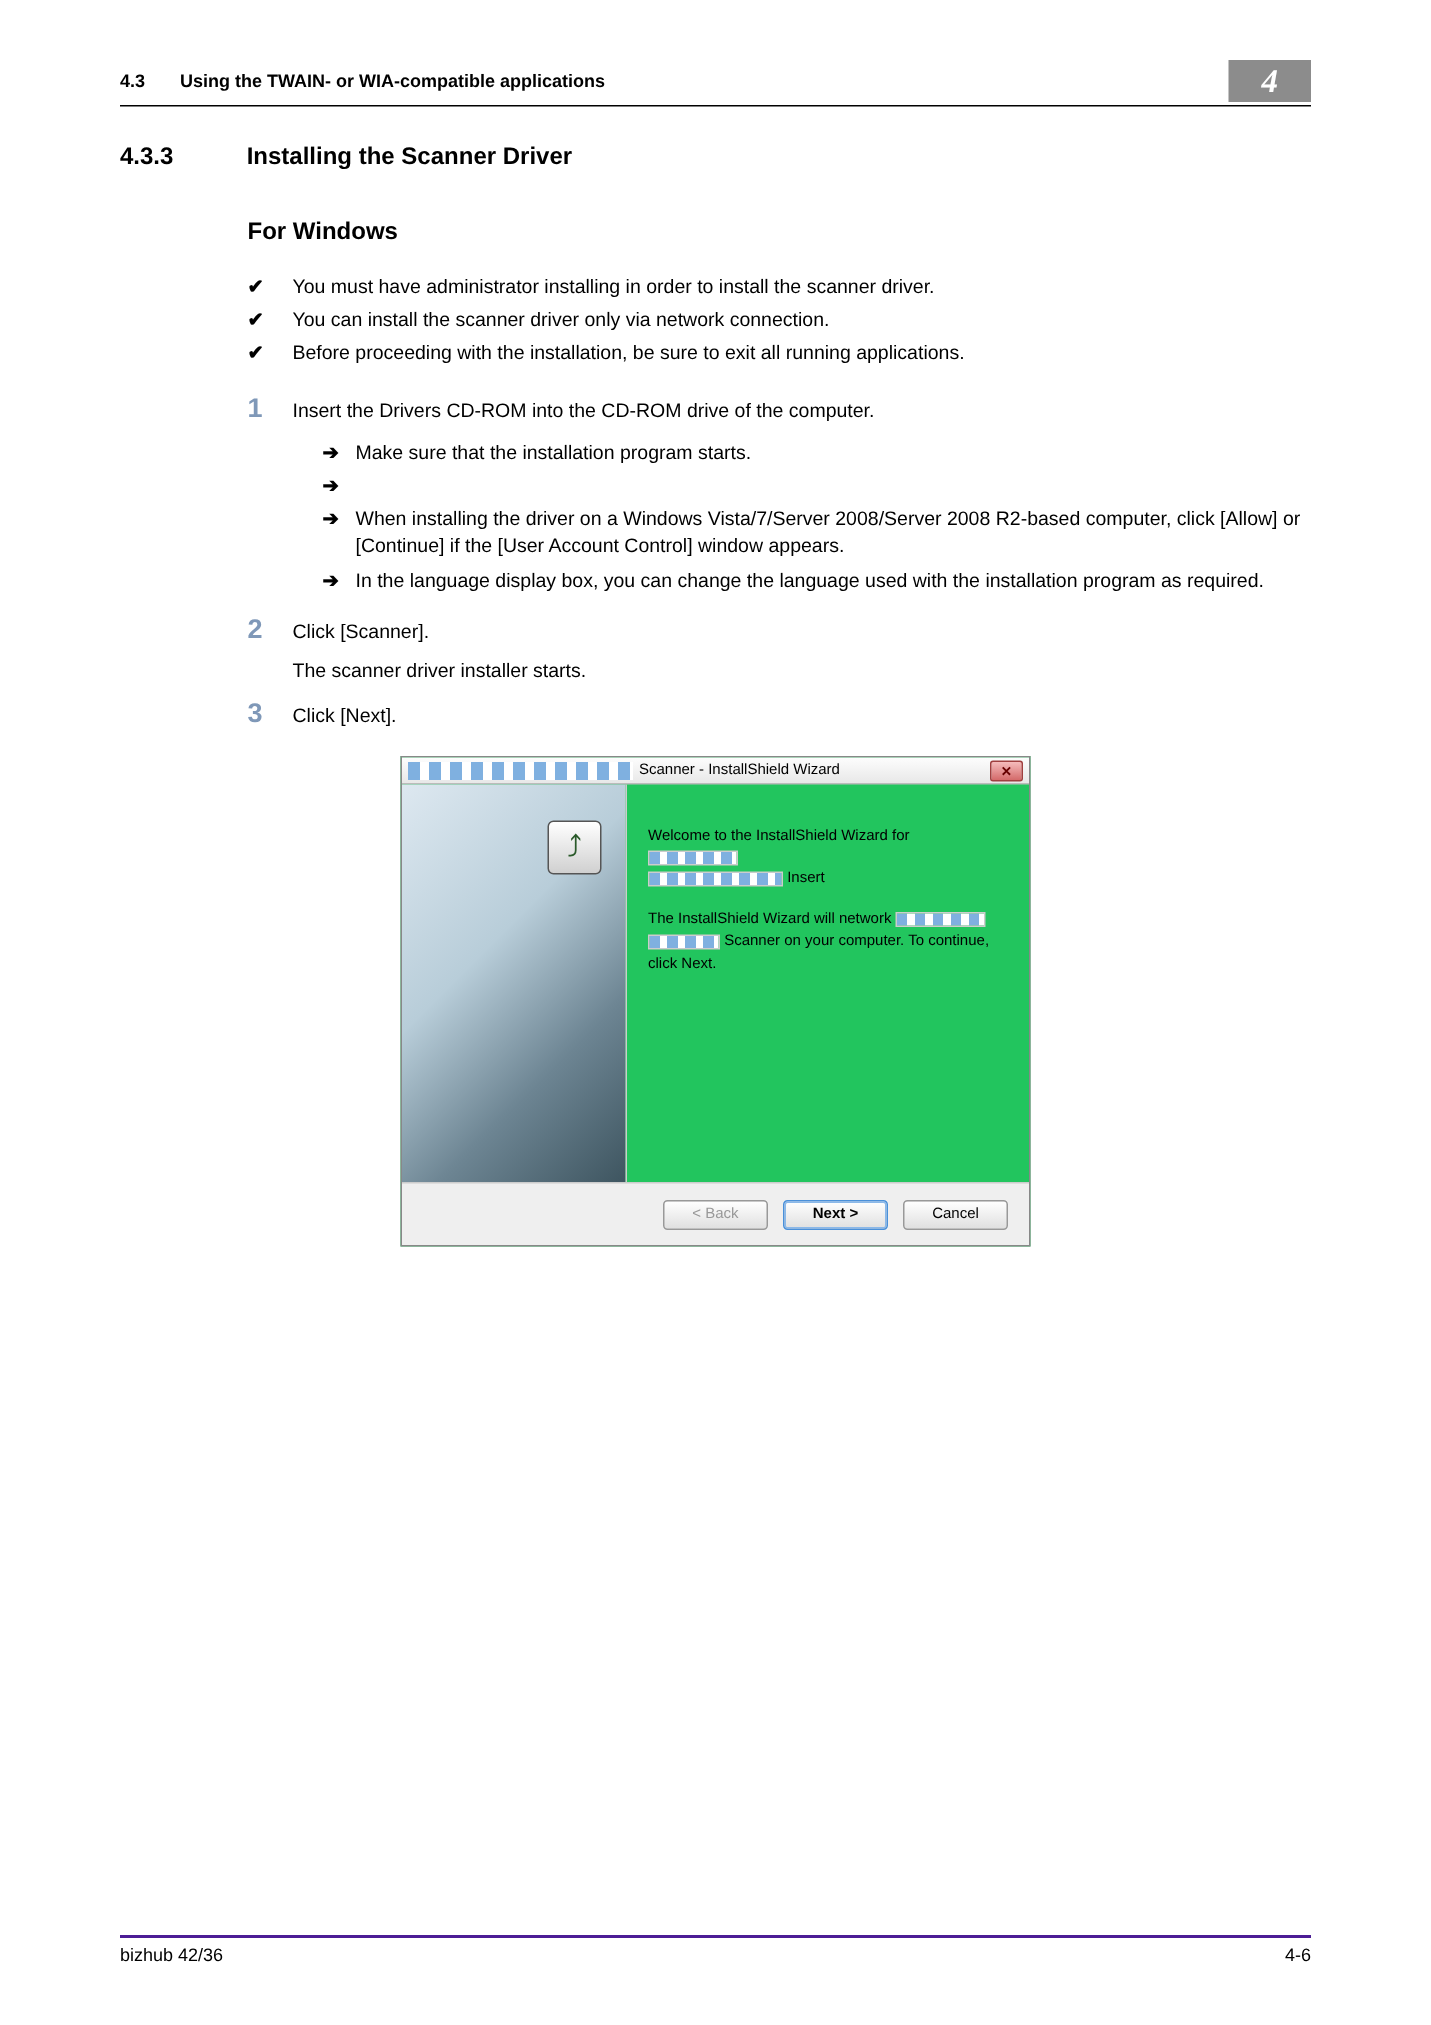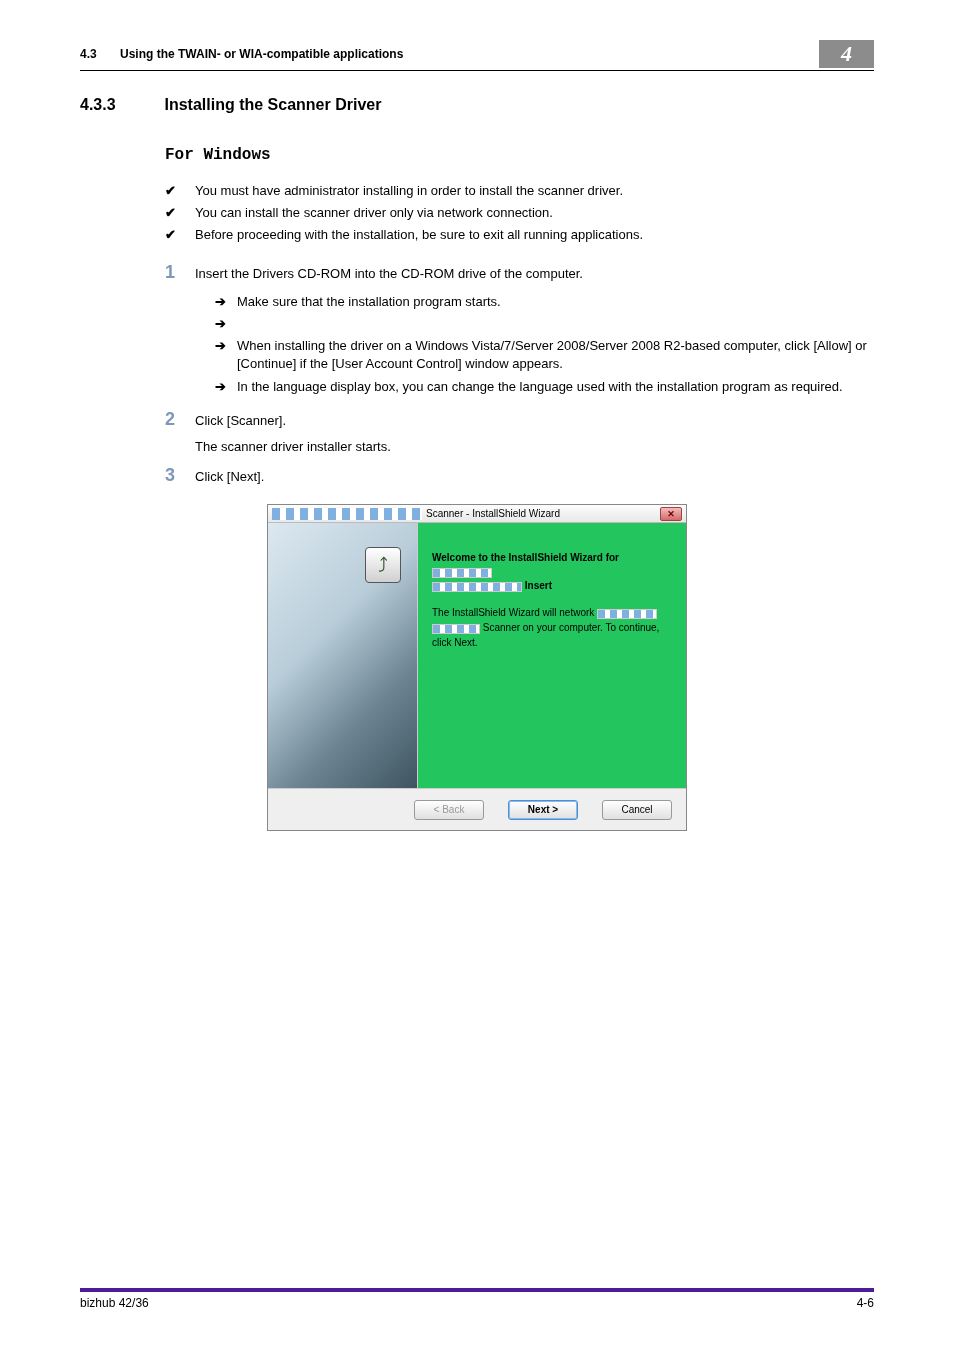--- a/index.html
+++ b/index.html
@@ -51,21 +51,20 @@
     display: inline-block;
     width: 80px;
   }
   .content {
     margin-left: 85px;
   }
   .subheading {
     font-weight: bold;
     font-size: 16px;
     margin-bottom: 18px;
-    font-family: Liberation Mono, monospace;
   }
   .check-list {
     list-style: none;
     padding: 0;
     margin: 0 0 18px 0;
   }
   .check-list li {
     display: flex;
     margin-bottom: 4px;
     line-height: 1.4;
@@ -174,21 +173,21 @@
     justify-content: center;
     font-size: 20px;
     color: #2a5a2a;
   }
   .right-pane {
     flex: 1;
     padding: 28px 18px 10px 14px;
     color: #000;
   }
   .welcome-line {
-    font-weight: bold;
+    font-weight: normal;
     font-size: 10px;
     line-height: 1.4;
     margin-bottom: 12px;
   }
   .redact-inline {
     display: inline-block;
     vertical-align: middle;
     height: 10px;
     width: 48px;
     background-image: repeating-linear-gradient(90deg, #7fb0e0 0 7px, #fff 7px 12px);
@@ -201,21 +200,21 @@
     line-height: 1.5;
   }
   .button-row {
     height: 42px;
     background: #efefef;
     border-top: 1px solid #ccc;
     display: flex;
     justify-content: flex-end;
     align-items: center;
     padding: 0 14px;
-    gap: 24px;
+    gap: 10px;
   }
   .dlg-btn {
     width: 70px;
     height: 20px;
     border: 1px solid #999;
     border-radius: 3px;
     background: linear-gradient(to bottom, #fff, #e0e0e0);
     font-size: 10px;
     text-align: center;
     line-height: 18px;
@@ -225,21 +224,21 @@
     border: 1px solid #4a90d9;
     box-shadow: 0 0 0 1px #8bb8e8 inset;
     font-weight: bold;
   }
   .dlg-btn.disabled { color: #999; }
   .footer {
     position: absolute;
     bottom: 40px;
     left: 80px;
     right: 80px;
-    border-top: 4px solid #4c1d95;
+    border-top: 2px solid #4c1d95;
     padding-top: 4px;
     display: flex;
     justify-content: space-between;
     font-size: 12px;
   }
 </style>
 </head>
 <body>
 
 <div class="page">

